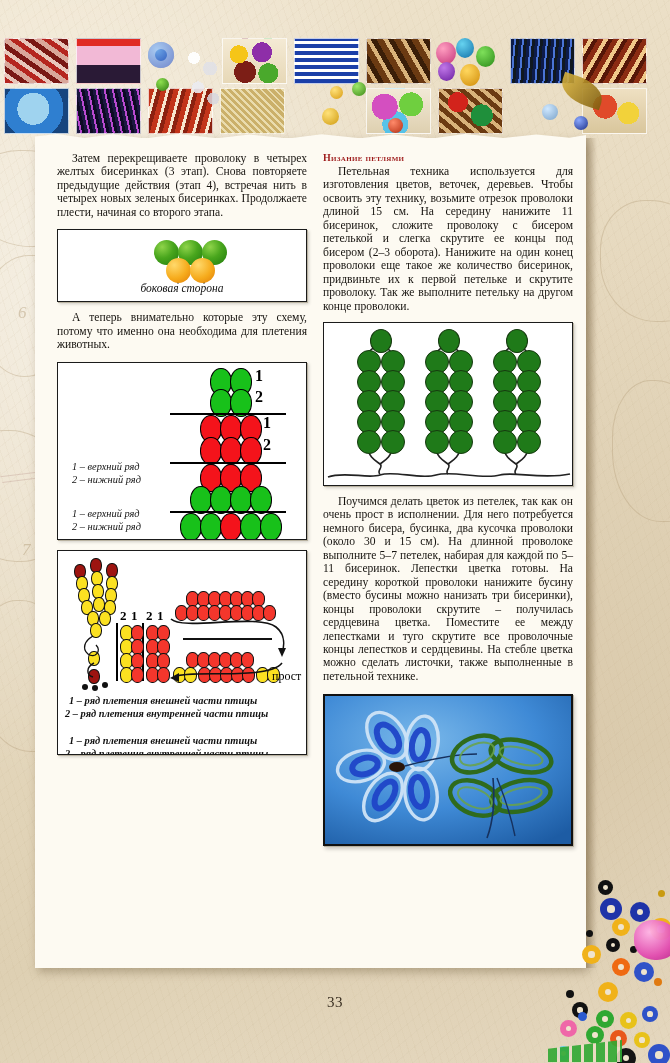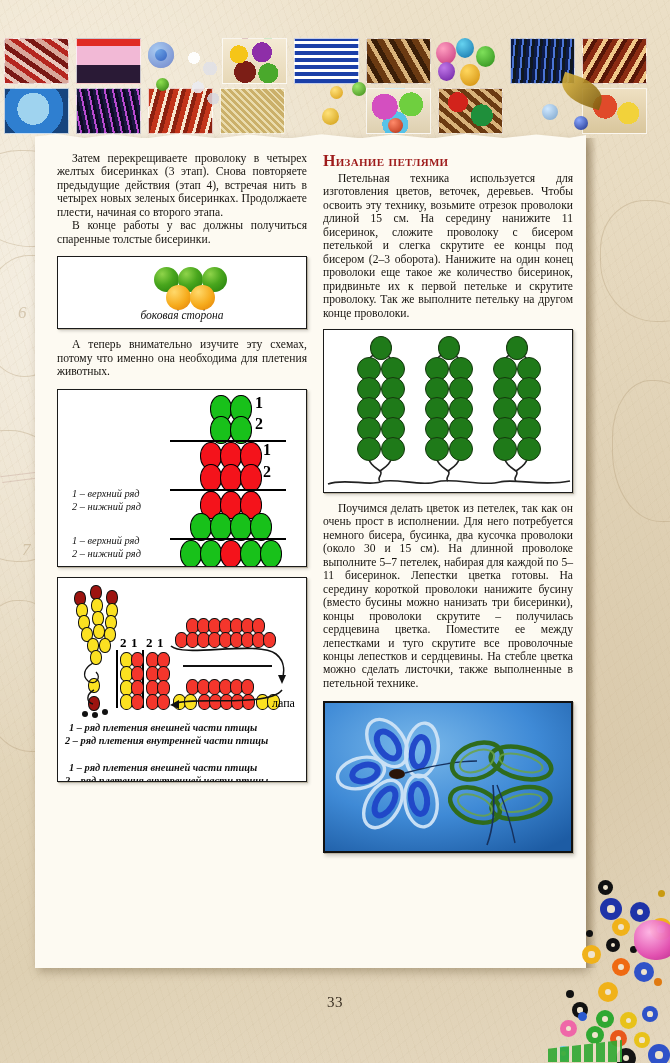--- a/index.html
+++ b/index.html
@@ -55,21 +55,21 @@
     position:absolute;left:0;right:0;top:994px;text-align:center;
     font-size:15px;color:#3a2f22;letter-spacing:.5px;
   }
 
   
   .col{position:absolute;top:14px;width:250px;}
   #col-left{left:22px;}
   #col-right{left:288px;}
 
   h2.section-heading{
-    margin:0 0 2px 0;font-size:16px;font-weight:bold;color:#9e1b1b;
+    margin:0 0 2px 0;font-size:10px;font-weight:bold;color:#9e1b1b;
     font-variant:small-caps;letter-spacing:.3px;font-family:"Liberation Serif",serif;
   }
   p.body-text{
     margin:0;font-size:11.6px;line-height:13.45px;color:#16130f;
     text-align:justify;text-indent:15px;text-justify:inter-word;
     font-family:"Liberation Serif",serif;hyphens:none;
   }
   p.body-text + p.body-text{margin-top:0;}
 
   
@@ -194,38 +194,37 @@
 
   <div style="position:absolute;left:560px;top:52px;width:44px;height:26px;
      background:linear-gradient(110deg,#d9b33c,#7e5e10);border-radius:0 70% 0 70%;transform:rotate(18deg);opacity:.9;"></div>
 </div>
 
 <div id="sheet">
 
   <div class="col" id="col-left">
 
     <p class="body-text">Затем перекрещиваете проволоку в четырех желтых бисеринках (3 этап). Снова повторяете предыдущие действия (этап 4), встречая нить в четырех новых зеленых бисеринках. Продолжаете плести, начиная со второго этапа.</p>
-    <p class="body-text">В конце работы у вас должны получиться спаренные толстые бисеринки.</p>
 
     <div class="figure" style="height:71px;margin-top:10px;padding-left:9px;">
       <div class="inner">
 
         <svg width="250" height="71" style="position:absolute;left:0;top:0;">
           <polyline points="107,26 120,52 133,26 146,52 159,26" fill="none" stroke="#111" stroke-width="2.1"></polyline>
         </svg>
         <div class="bead bead-g" style="left:96px;top:10px;width:25px;height:25px;"></div>
         <div class="bead bead-g" style="left:120px;top:10px;width:25px;height:25px;"></div>
         <div class="bead bead-g" style="left:144px;top:10px;width:25px;height:25px;"></div>
         <div class="bead bead-y" style="left:108px;top:28px;width:25px;height:25px;"></div>
         <div class="bead bead-y" style="left:132px;top:28px;width:25px;height:25px;"></div>
         <div class="fig-caption" style="top:52px;">боковая сторона</div>
       </div>
     </div>
 
-    <p class="body-text" style="margin-top:9px;">А теперь внимательно изучите эту схемах, потому что именно она необходима для плетения животных.</p>
+    <p class="body-text" style="margin-top:9px;">А теперь внимательно которые эту схему, потому что именно она необходима для плетения животных.</p>
 
     <div class="figure" style="height:176px;margin-top:10px;">
       <div class="inner">
 
         <div class="bead bead-flat-green" style="left:152px;top:5px;width:20px;height:26px;"></div>
         <div class="bead bead-flat-green" style="left:172px;top:5px;width:20px;height:26px;"></div>
         <div class="rownum" style="left:197px;top:4px;">1</div>
 
         <div class="bead bead-flat-green" style="left:152px;top:26px;width:20px;height:26px;"></div>
         <div class="bead bead-flat-green" style="left:172px;top:26px;width:20px;height:26px;"></div>
@@ -355,21 +354,21 @@
           <div class="bead bead-s-yel" style="left:209px;top:116px;width:11px;height:14px;"></div>
         </div>
 
         <svg width="250" height="203" style="position:absolute;left:0;top:0;">
           <path d="M113,68 C125,80 200,62 218,76 C228,84 226,96 224,102" fill="none" stroke="#111" stroke-width="1.6"></path>
           <polygon points="224,106 220,97 228,97" fill="#111"></polygon>
           <path d="M224,112 C210,130 130,118 116,126" fill="none" stroke="#111" stroke-width="1.6"></path>
           <polygon points="112,127 121,122 121,131" fill="#111"></polygon>
           <line x1="125" y1="88" x2="214" y2="88" stroke="#111" stroke-width="1.8"></line>
         </svg>
-        <div class="minilabel" style="left:214px;top:118px;font-size:12px;font-weight:normal;">лапа</div>
+        <div class="minilabel" style="left:214px;top:118px;font-size:12px;font-weight:normal;">прост</div>
 
         <div class="legend-b" style="left:11px;top:143px;">1 – ряд плетения внешней части птицы</div>
         <div class="legend-b" style="left:7px;top:156px;width:218px;text-indent:0;padding-left:0;">2 – ряд плетения внутренней части птицы</div>
         <div class="legend-b" style="left:11px;top:183px;">1 – ряд плетения внешней части птицы</div>
         <div class="legend-b" style="left:7px;top:196px;width:218px;">2 – ряд плетения внутренней части птицы</div>
       </div>
     </div>
   </div>
 
   <div class="col" id="col-right">

